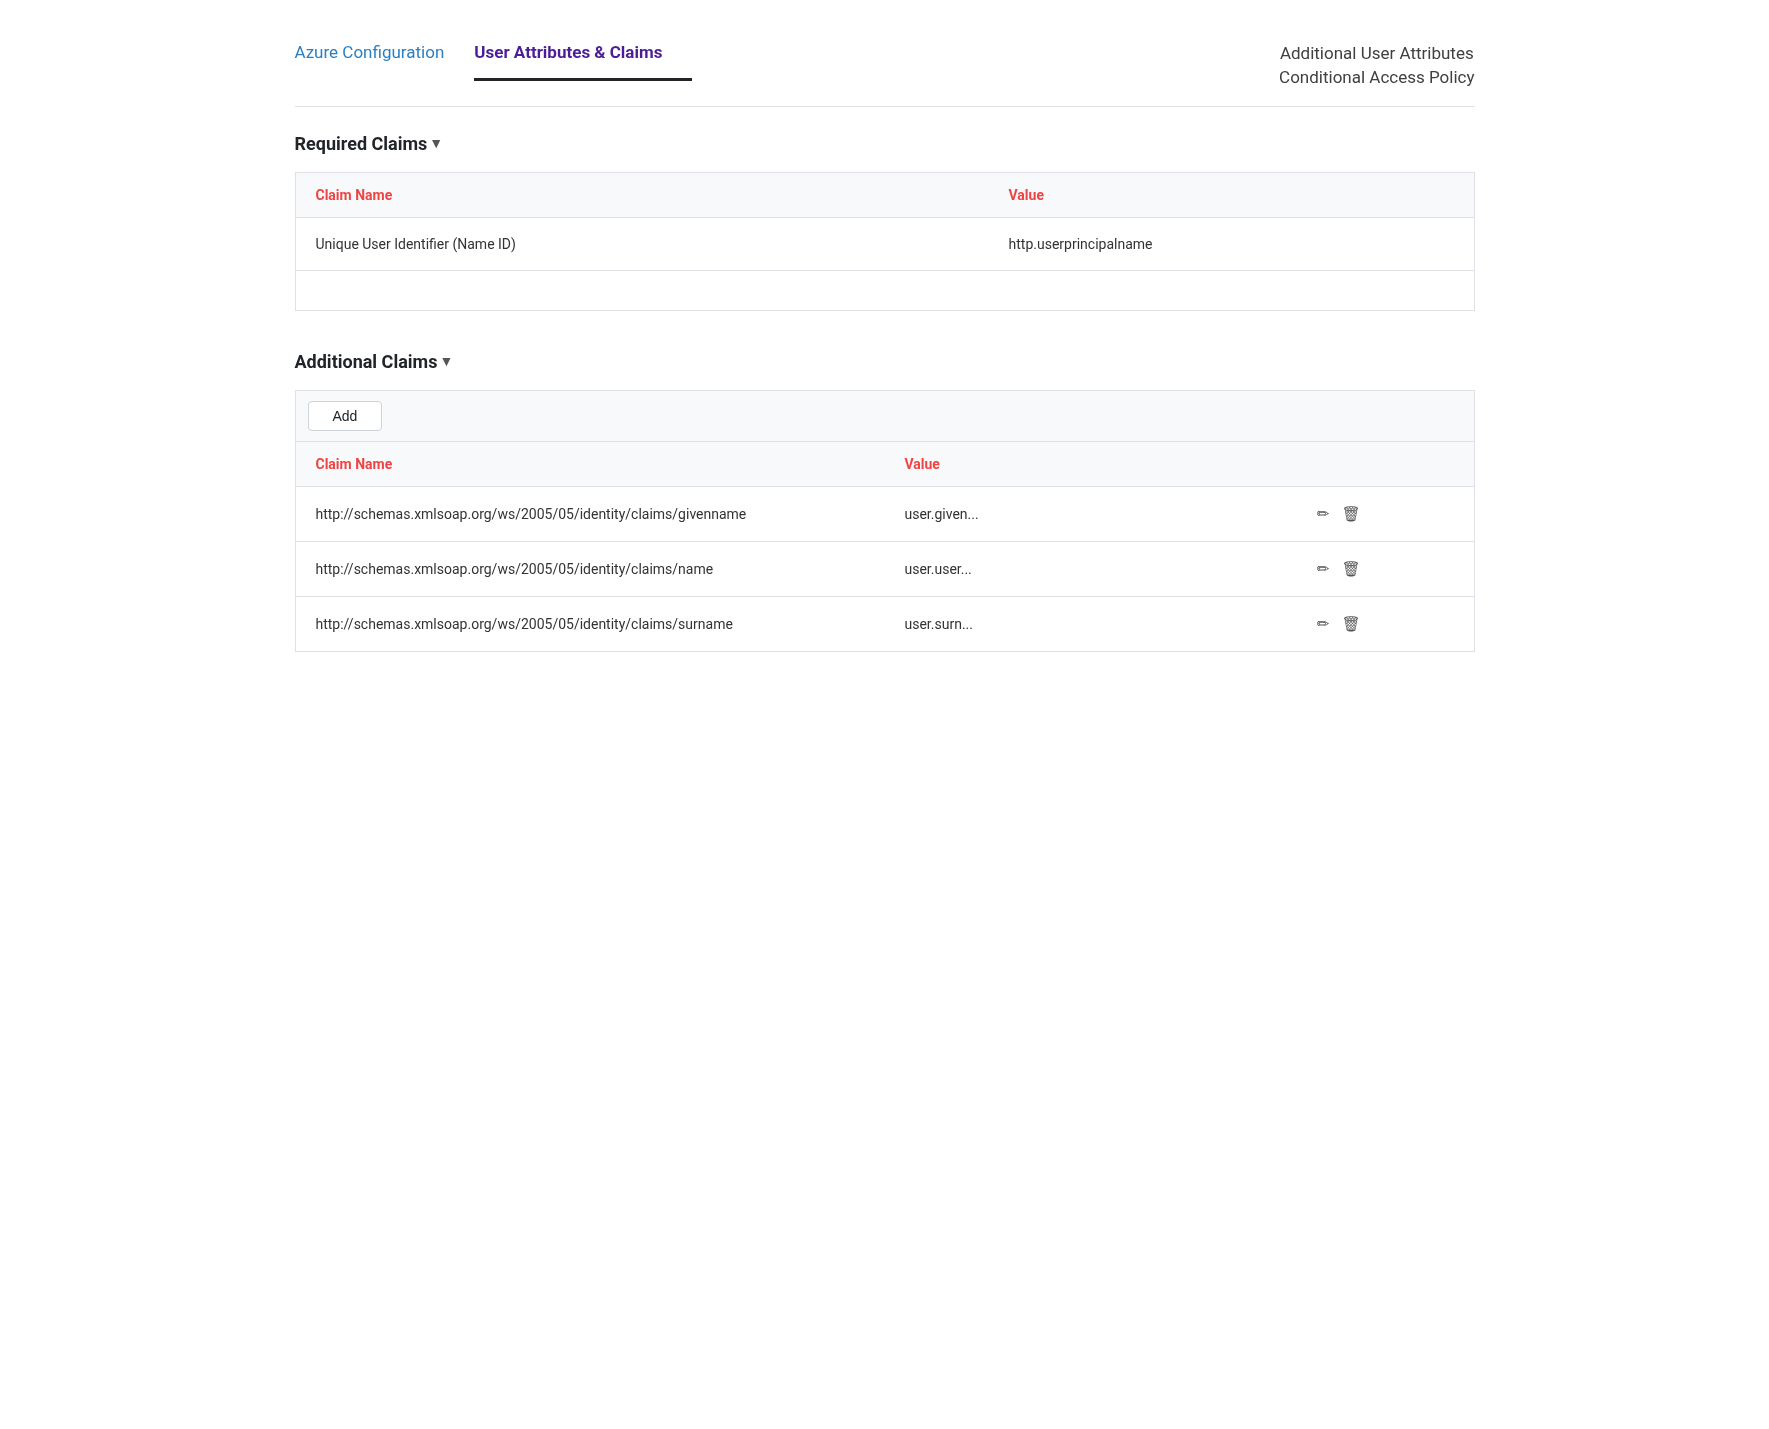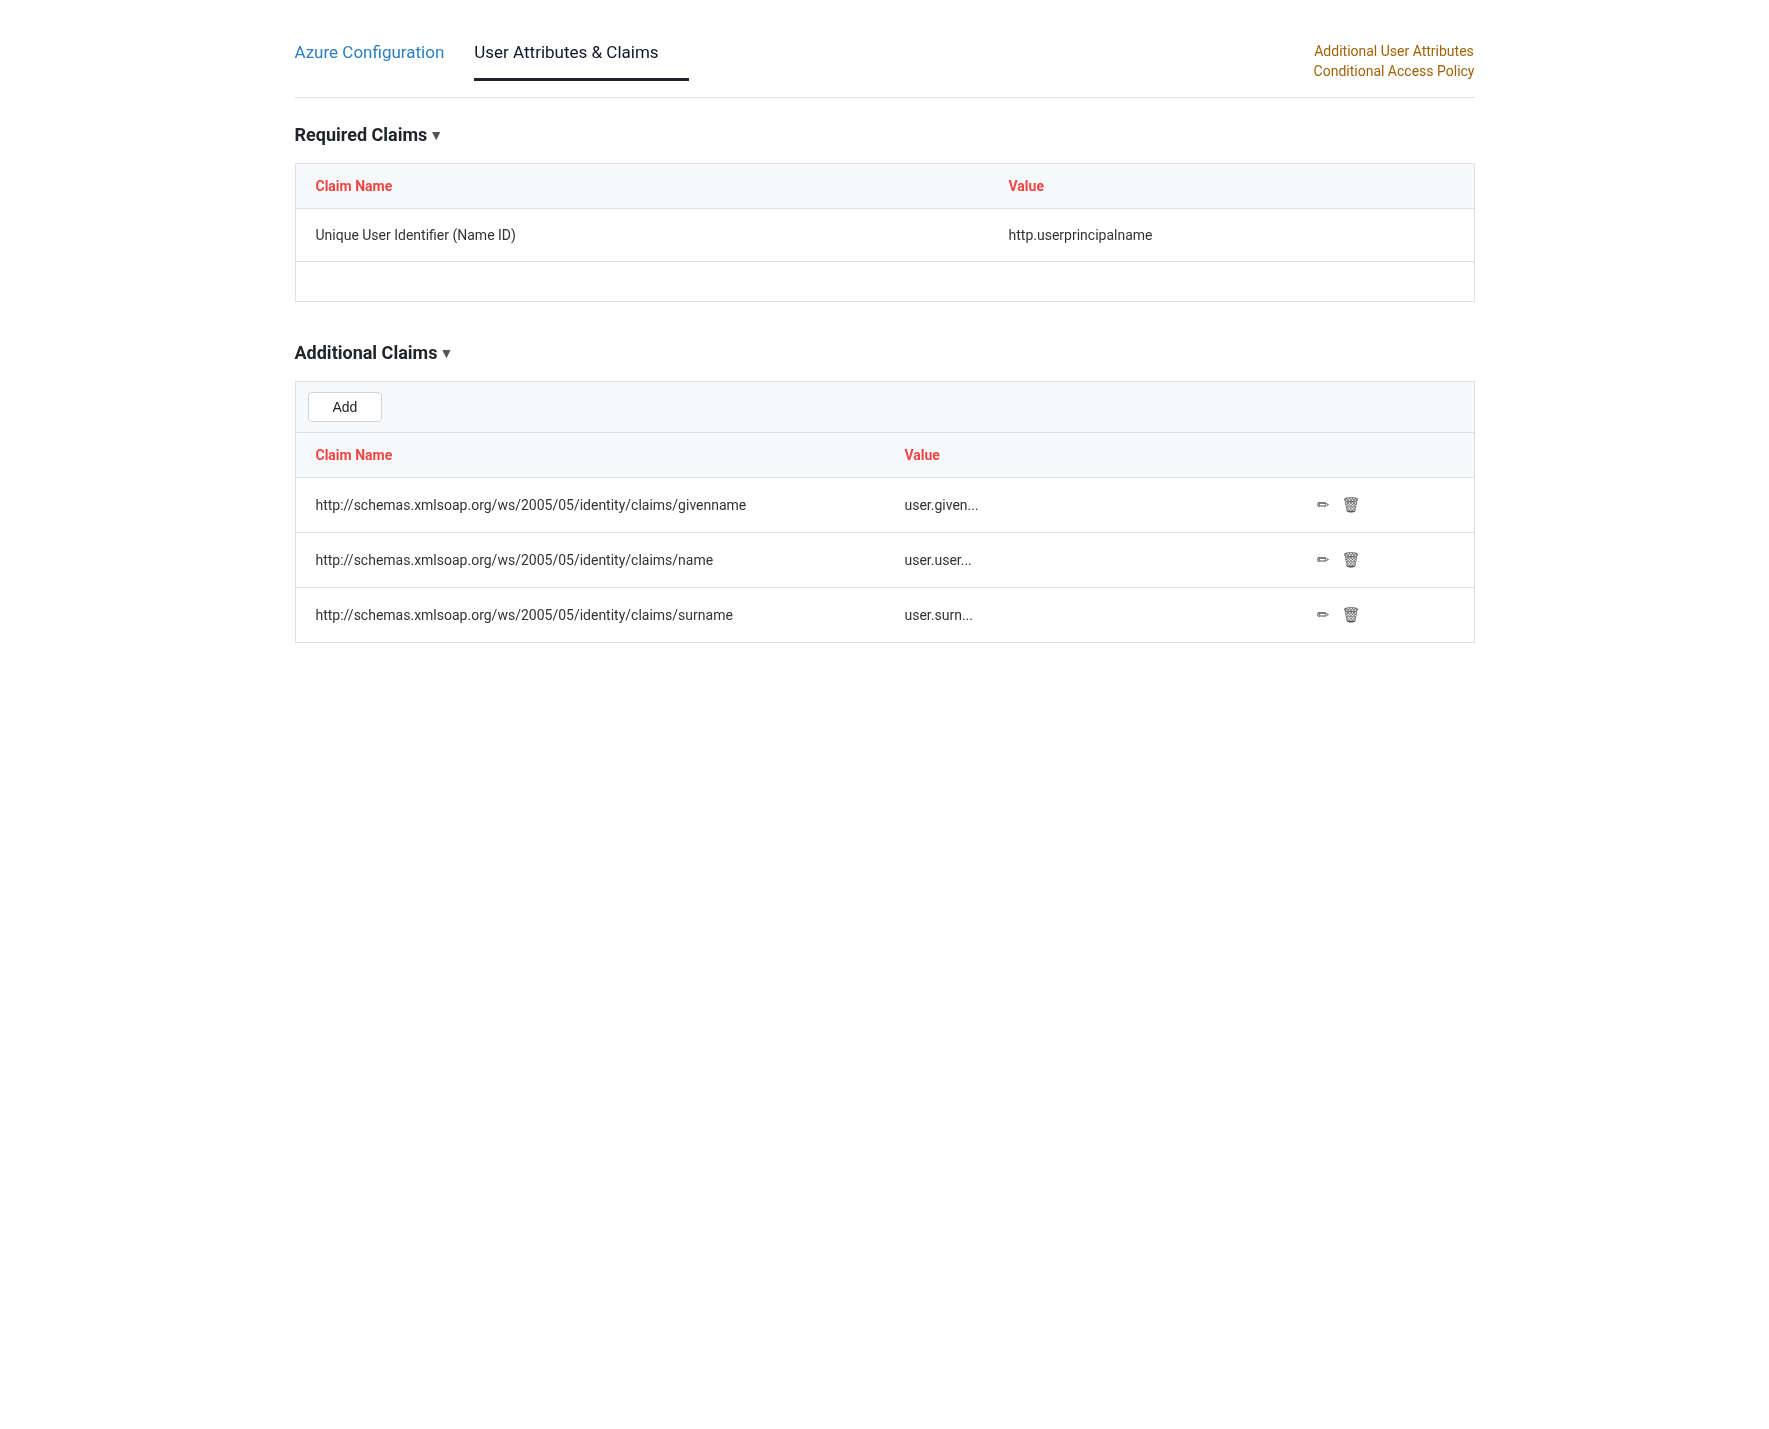--- a/index.html
+++ b/index.html
@@ -32,36 +32,36 @@
       padding: 12px 30px 16px 0;
       font-size: 17px;
       cursor: pointer;
       color: #2b7fc1;
       text-decoration: none;
       white-space: nowrap;
       position: relative;
     }
 
     .nav-tab.active {
-      color: #0f172a;
-      font-weight: 400;
+      color: #4c1d95;
+      font-weight: 700;
       border-bottom: 3px solid #212529;
       margin-bottom: -1px;
     }
 
     .nav-tab.right-group {
       margin-left: auto;
       text-align: center;
       padding-right: 0;
     }
 
     .nav-tab.right-group .sub-label {
       display: block;
-      font-size: 14px;
-      color: #a16207;
+      font-size: 17px;
+      color: #404040;
       line-height: 1.4;
     }
 
     
     .section-header {
       display: flex;
       align-items: center;
       gap: 2px;
       font-size: 18px;
       font-weight: 700;

